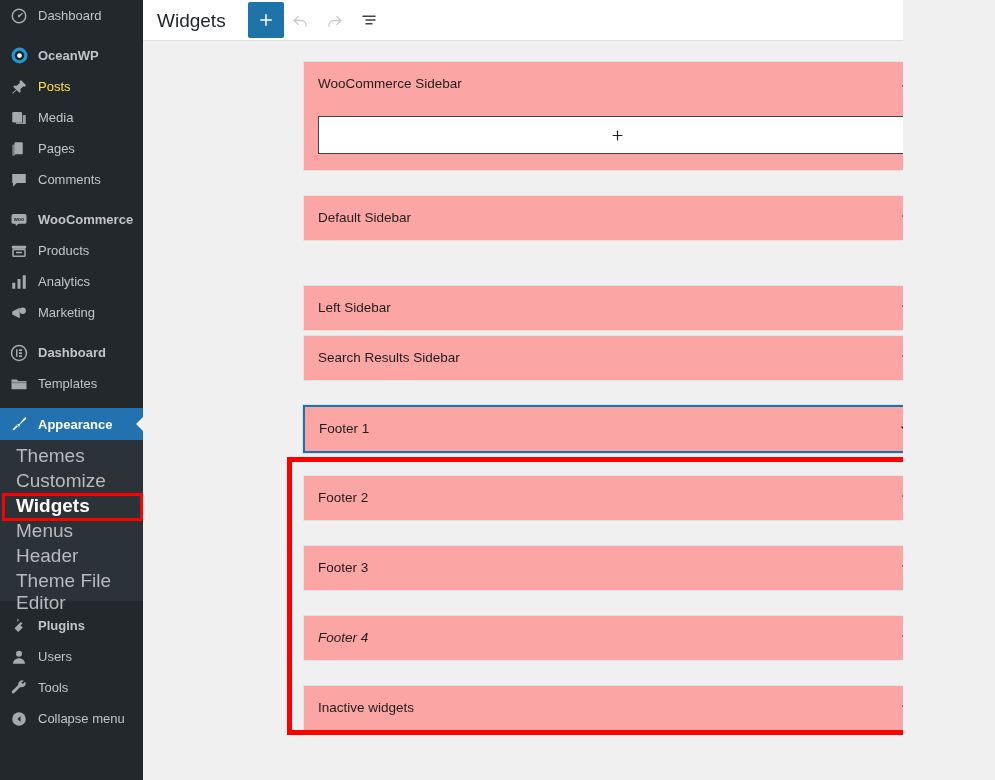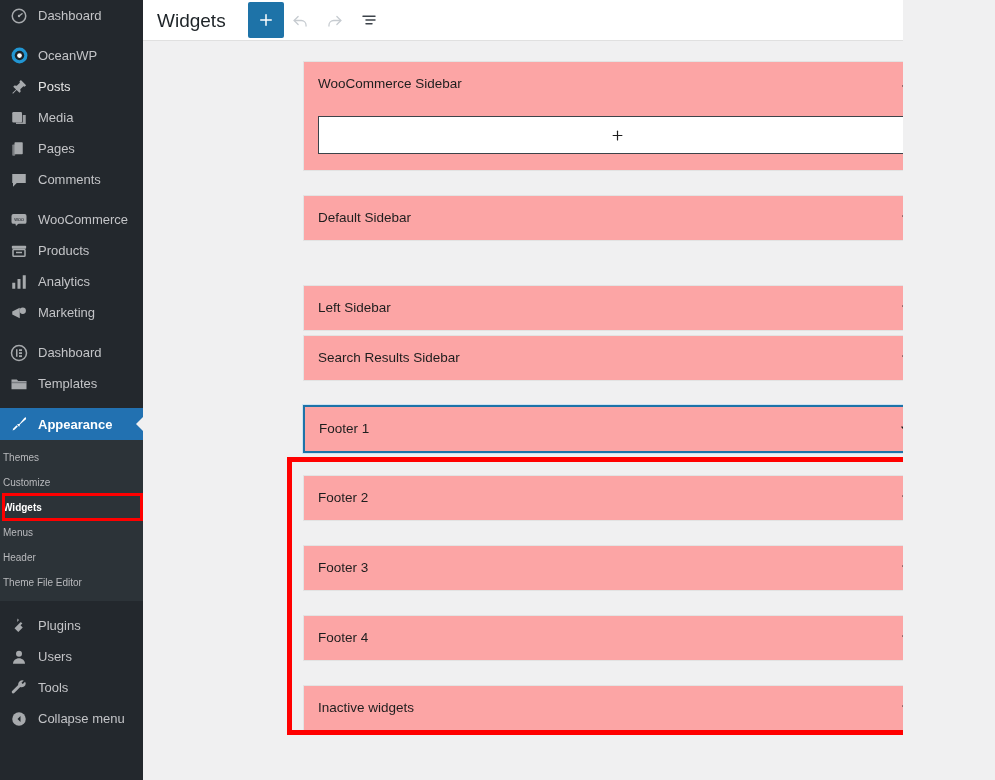--- a/index.html
+++ b/index.html
@@ -21,54 +21,54 @@
   }
   .menu-item {
     display: flex; align-items: center;
     height: 31px;
     padding-left: 9px;
     color: #c3c4c7;
     font-size: 13px;
     position: relative;
   }
   .menu-item .mi-label { white-space: nowrap; line-height: 1; }
-  .menu-item.sep-top { margin-top: 9px; }
+  .menu-item.sep-top { margin-top: 9px; font-weight: bold; }
   .menu-item.active {
     background: #2271b1;
     color: #fff;
     font-weight: 600;
     height: 32px;
   }
   .menu-item.active .mi-label { color: #ffffff; }
   .menu-item.active::after {
     content: "";
     position: absolute; right: -1px; top: 50%;
     transform: translateY(-50%);
     border-style: solid;
     border-width: 8px 8px 8px 0;
     border-color: transparent #f0f0f1 transparent transparent;
   }
-  .menu-item.link-blue .mi-label { color: #e5e5e5; text-align: center; }
+  .menu-item.link-blue .mi-label { color: #fde047; text-align: center; }
   .mi-icon {
     width: 20px; height: 20px;
     margin-right: 9px;
     display: flex; align-items: center; justify-content: center;
     flex: 0 0 20px;
     color: #a7aaad;
   }
   .menu-item.active .mi-icon { color: #fff; }
   .mi-icon svg { display: block; }
 
   
   #submenu { background: #2c3338; padding: 5px 0 6px 0; }
   .sub-item {
-    display: flex; align-items: center;
+    display: flex; align-items: flex-start;
     height: 25px;
-    padding-left: 3px;
-    font-size: 10px;
+    padding-left: 16px;
+    font-size: 19px;
     color: #b9babd;
     position: relative;
   }
   .sub-item.current { color: #fff; font-weight: 700; }
 
   
   #widgets-highlight {
     position: absolute;
     left: 2px; top: 493px;
     width: 141px; height: 28px;
@@ -463,21 +463,21 @@
           <div class="panel" style="top: 504px;">
             <div class="panel-head">
               <span class="panel-title">Footer 3</span>
               <span class="chev">
                 <svg width="16" height="16" viewBox="0 0 24 24" fill="none" stroke="currentColor" stroke-width="2.1" stroke-linecap="round" stroke-linejoin="round">
                   <polyline points="6,9 12,15 18,9"></polyline>
                 </svg>
               </span>
             </div>
           </div>
-          <div class="panel" style="top: 574px;">
+          <div class="panel" style="top: 574px; font-style: italic;">
             <div class="panel-head">
               <span class="panel-title">Footer 4</span>
               <span class="chev">
                 <svg width="16" height="16" viewBox="0 0 24 24" fill="none" stroke="currentColor" stroke-width="2.1" stroke-linecap="round" stroke-linejoin="round">
                   <polyline points="6,9 12,15 18,9"></polyline>
                 </svg>
               </span>
             </div>
           </div>
           <div class="panel" style="top: 644px;">

